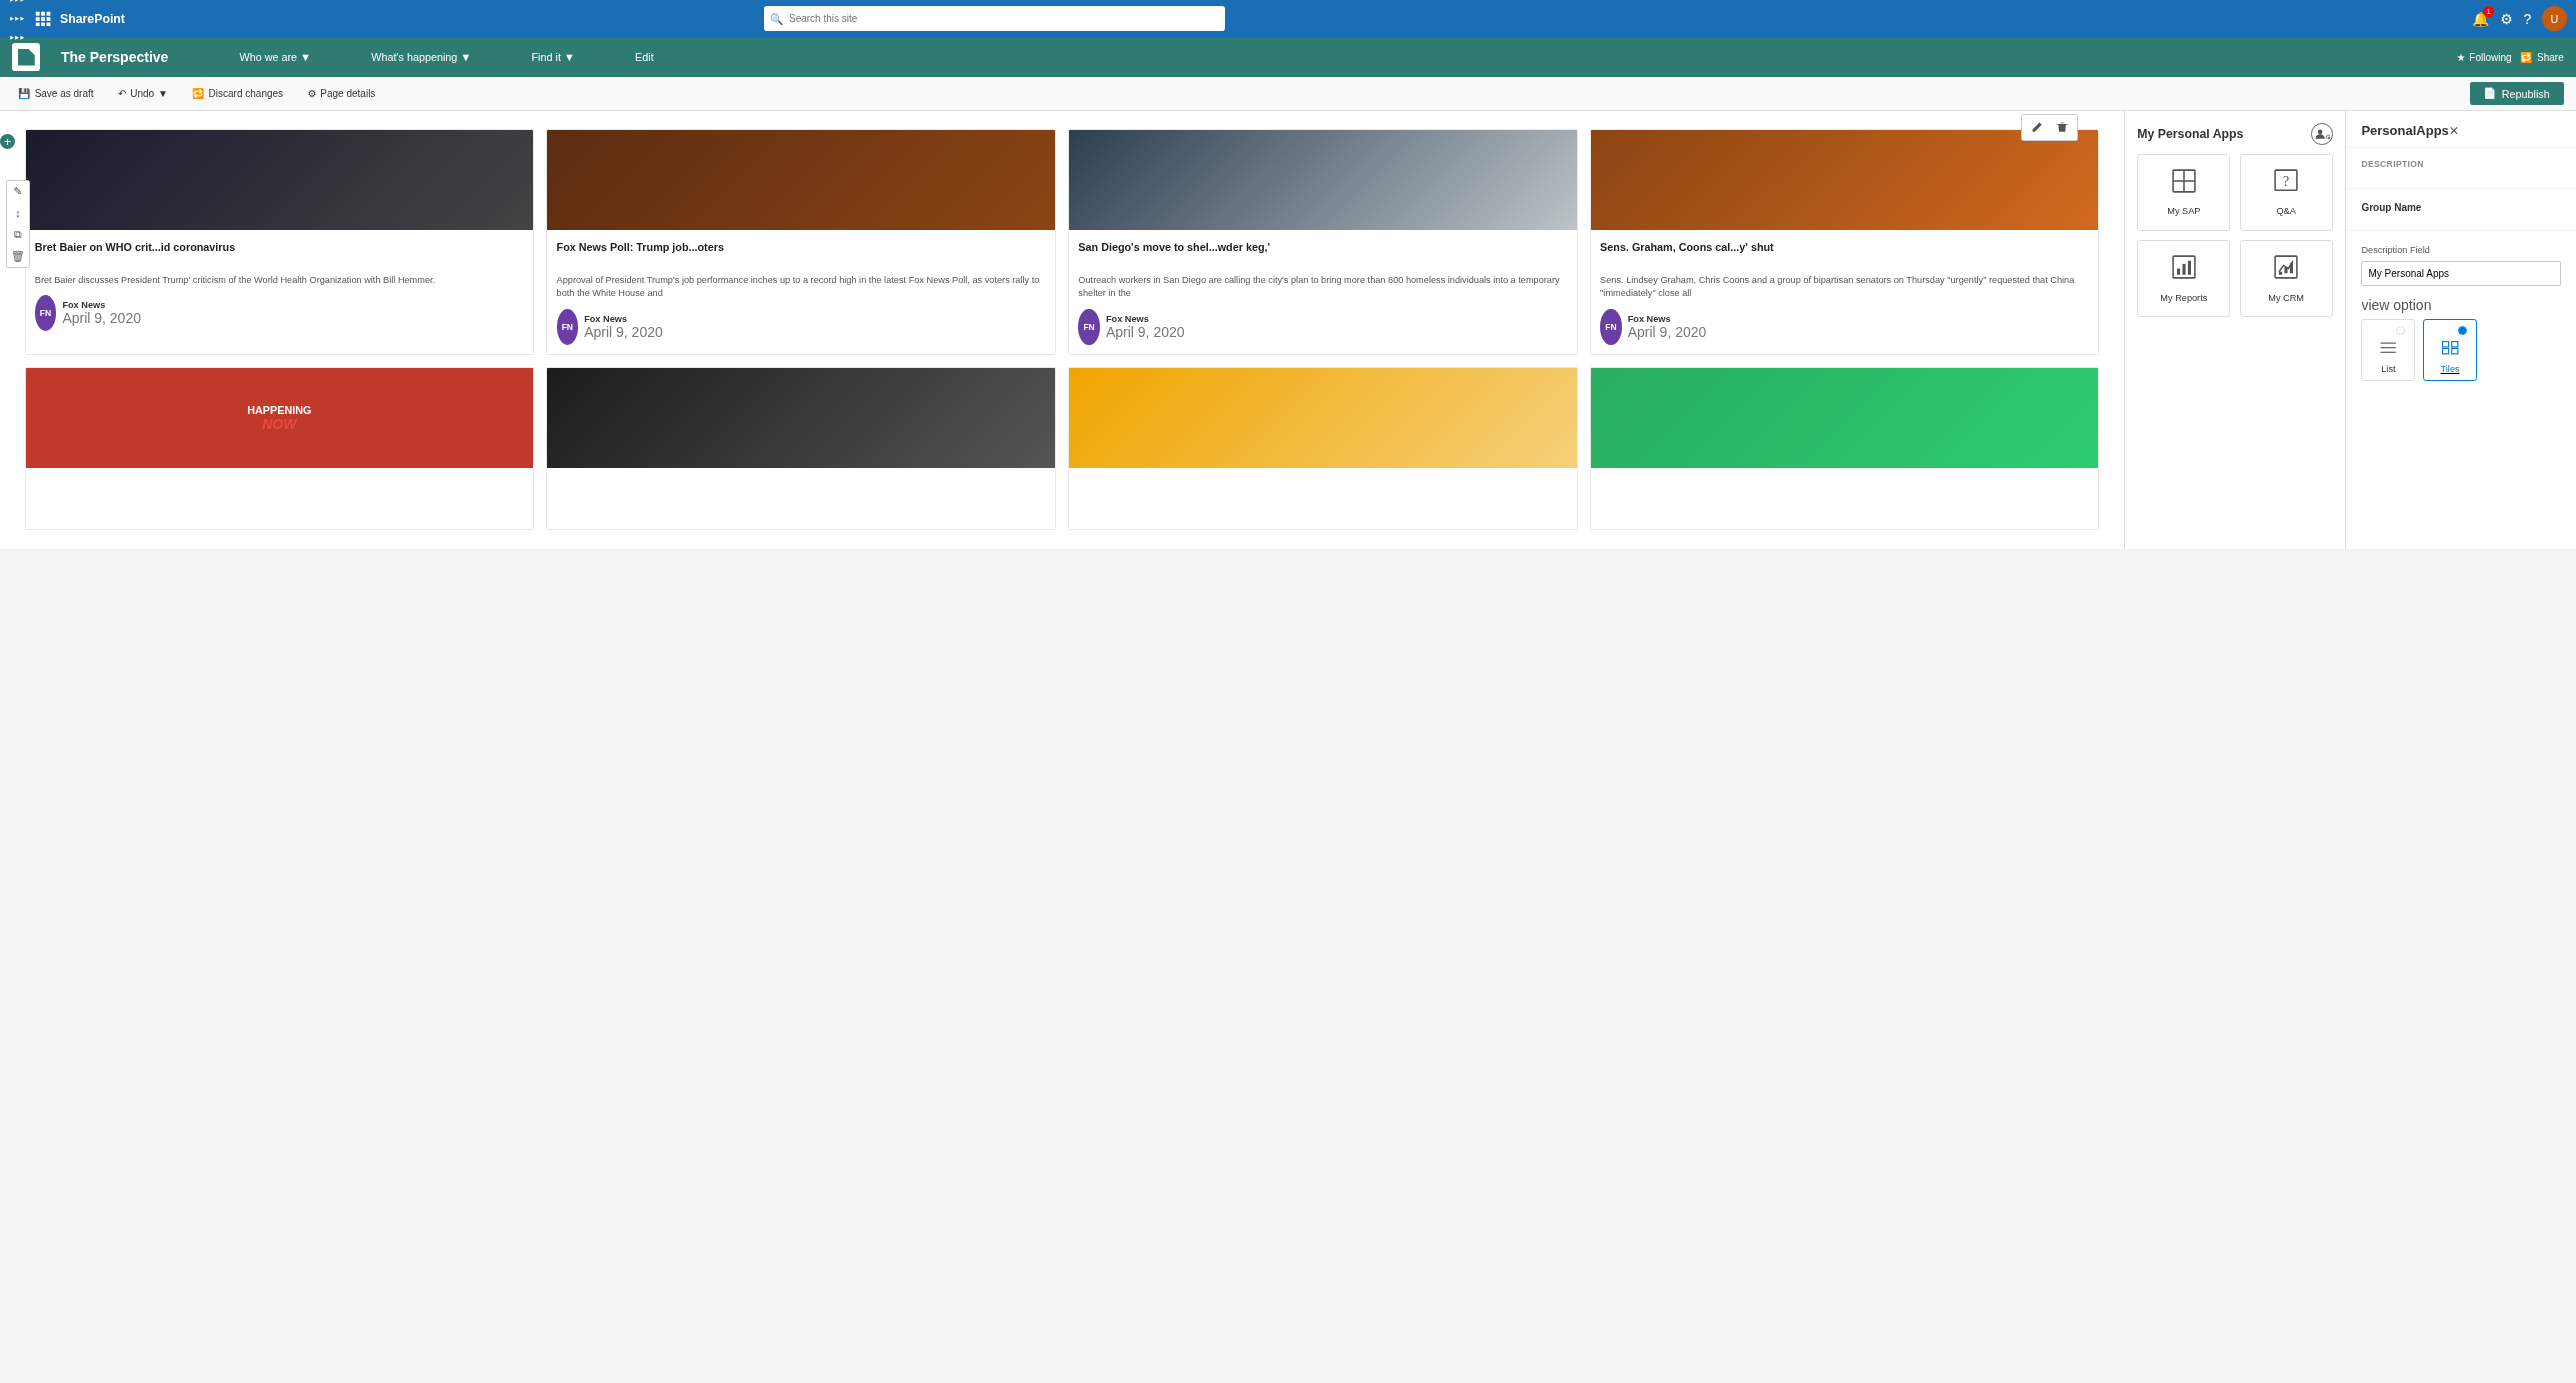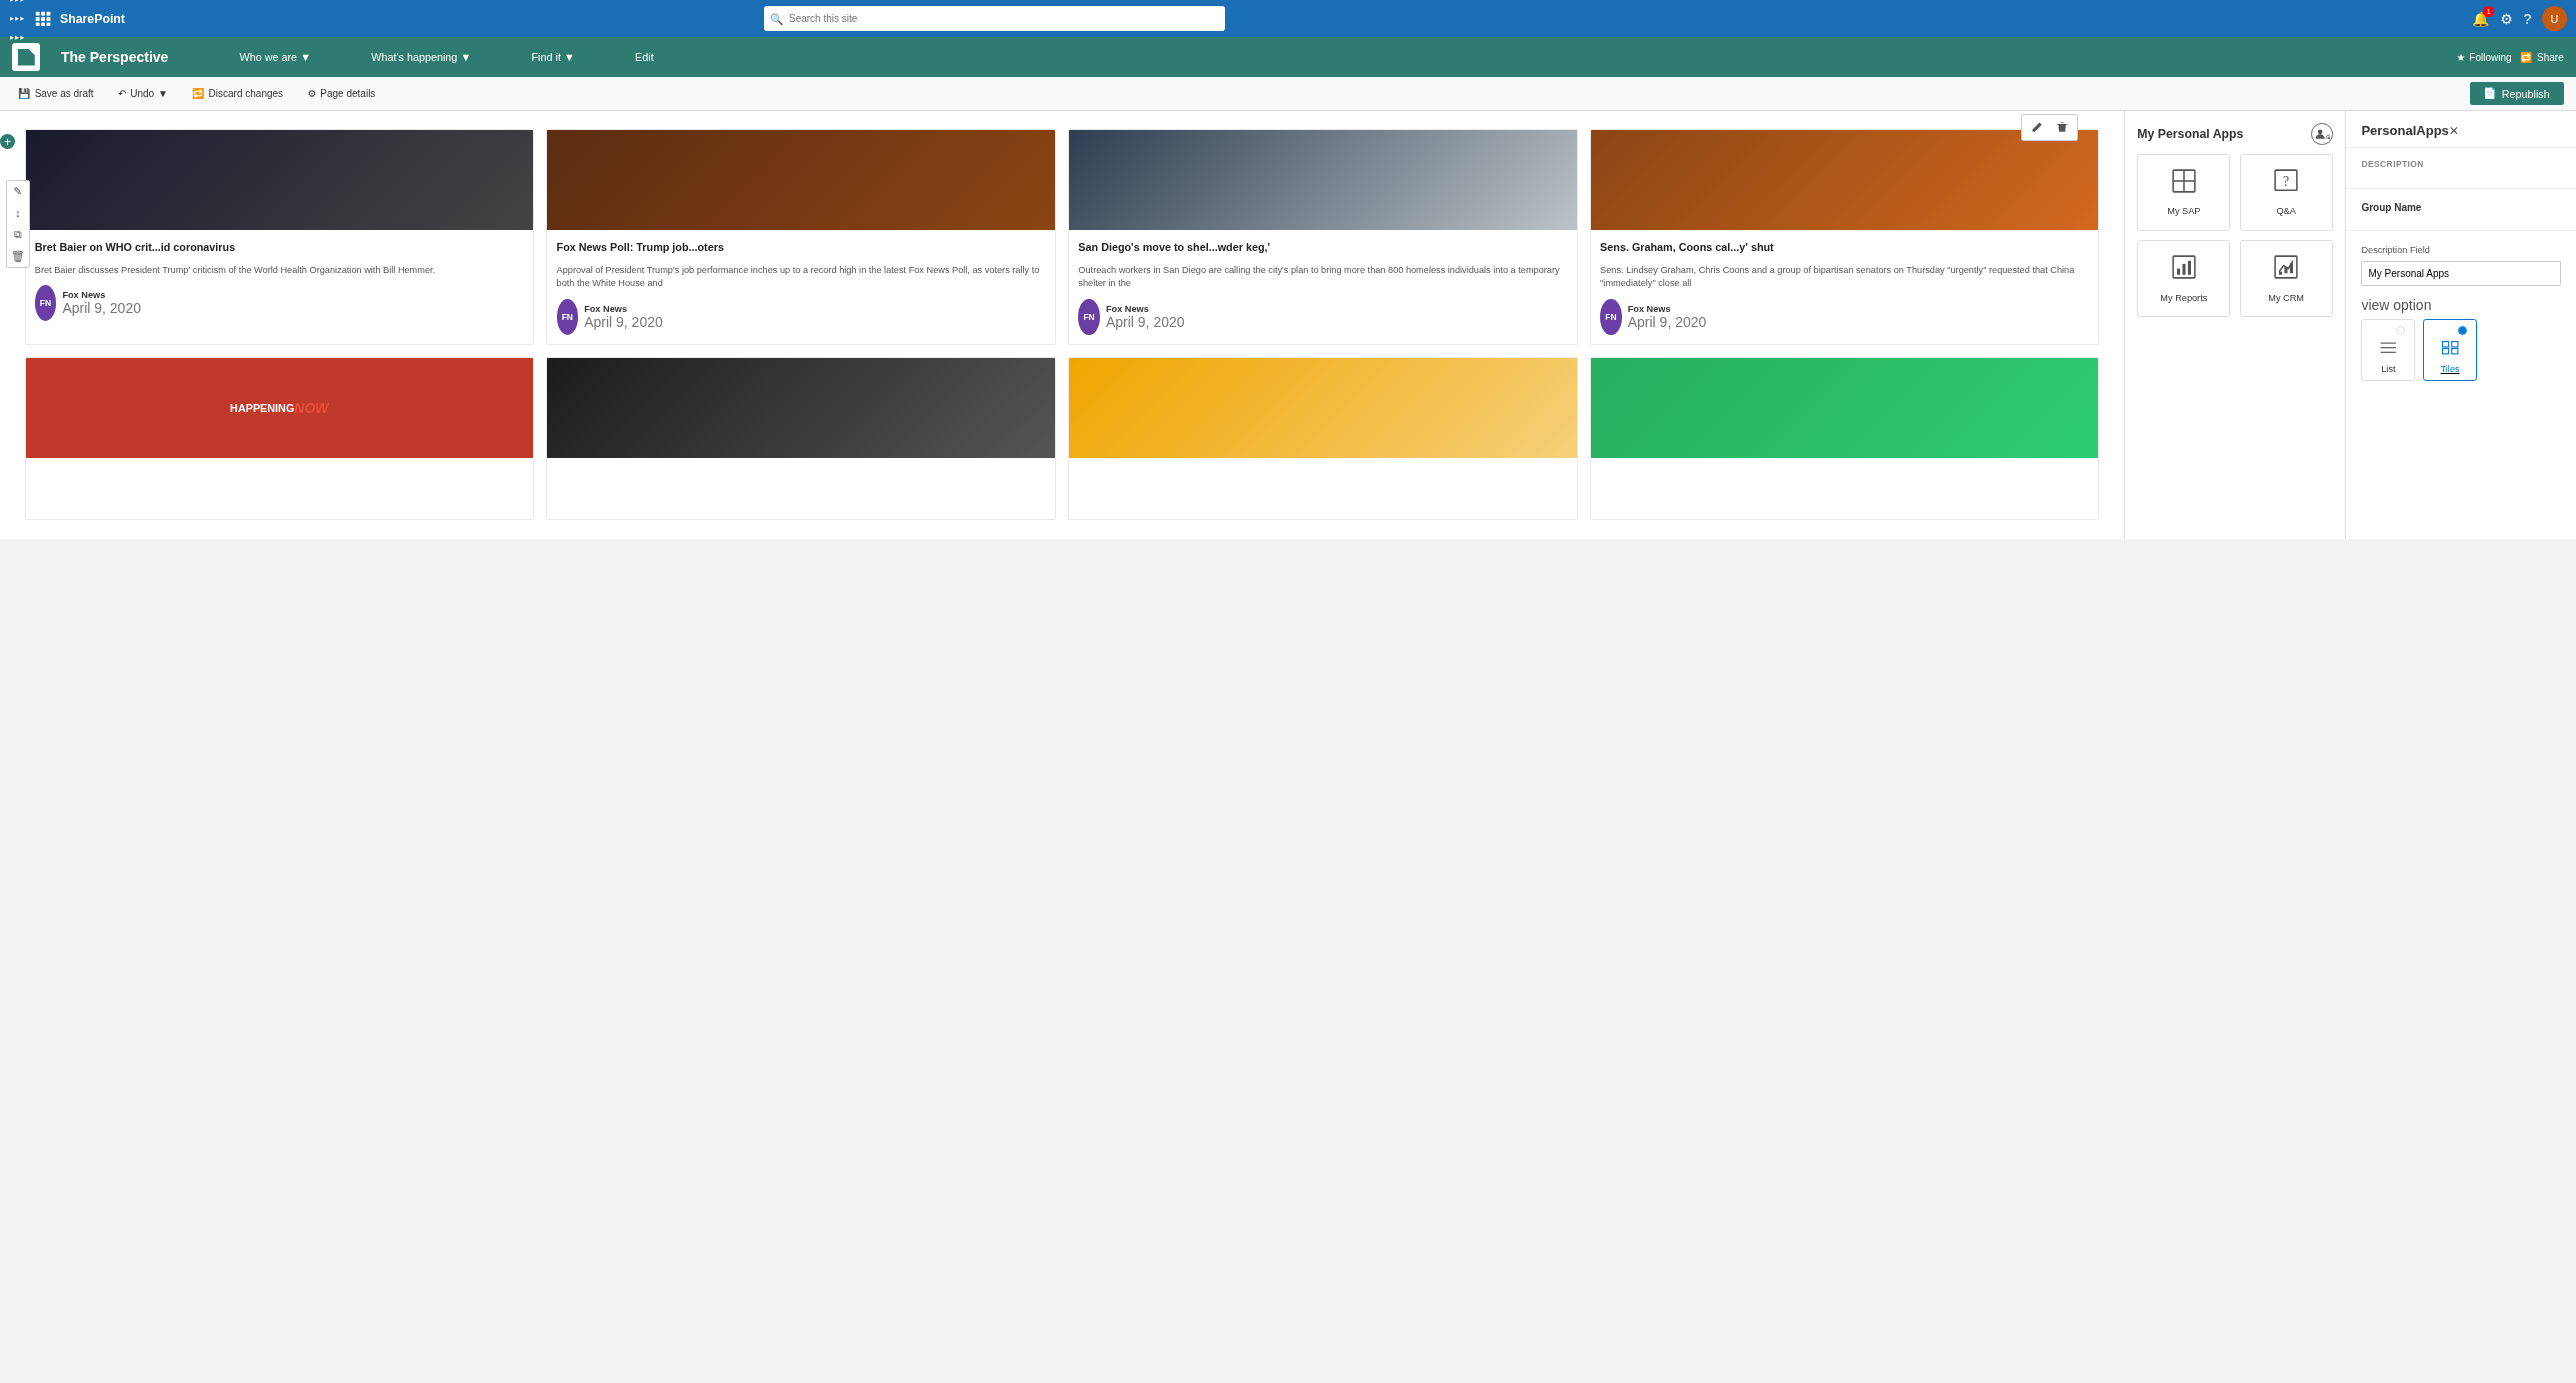--- a/index.html
+++ b/index.html
@@ -241,21 +241,21 @@
       object-fit: cover;
       display: block;
     }
     .news-card-body {
       padding: 9.2px;
     }
     .news-card-title {
       font-size: 10.8px;
       font-weight: 600;
       color: #222;
-      margin-bottom: 10px;
+      margin-bottom: 20px;
       line-height: 1.3;
     }
     .news-card-desc {
       font-size: 9.2px;
       color: #555;
       line-height: 1.5;
       margin-bottom: 7.7px;
     }
     .news-card-footer {
       display: flex;
@@ -655,21 +655,21 @@
                 <div class="author-name">Fox News</div>
                 <div class="author-date">April 9, 2020</div>
               </div>
             </div>
           </div>
         </div>
       </div>
 
       <div class="news-grid" style="margin-top:12.3px;">
         <div class="news-card">
-          <div style="height:100px;background:#c0392b;display:flex;align-items:center;justify-content:center;flex-direction:row;">
+          <div style="height:100px;background:#c0392b;display:flex;align-items:center;justify-content:center;flex-direction:column;">
             <span style="color:white;font-size:10.8px;font-weight:700;">HAPPENING</span>
             <span style="color:#e74c3c;font-size:14px;font-weight:900;font-style:italic;">NOW</span>
           </div>
           <div class="news-card-body" style="min-height:61px;"></div>
         </div>
         <div class="news-card">
           <div style="height:100px;background:linear-gradient(135deg,#1c1c1c,#555);"></div>
           <div class="news-card-body" style="min-height:61px;"></div>
         </div>
         <div class="news-card">

